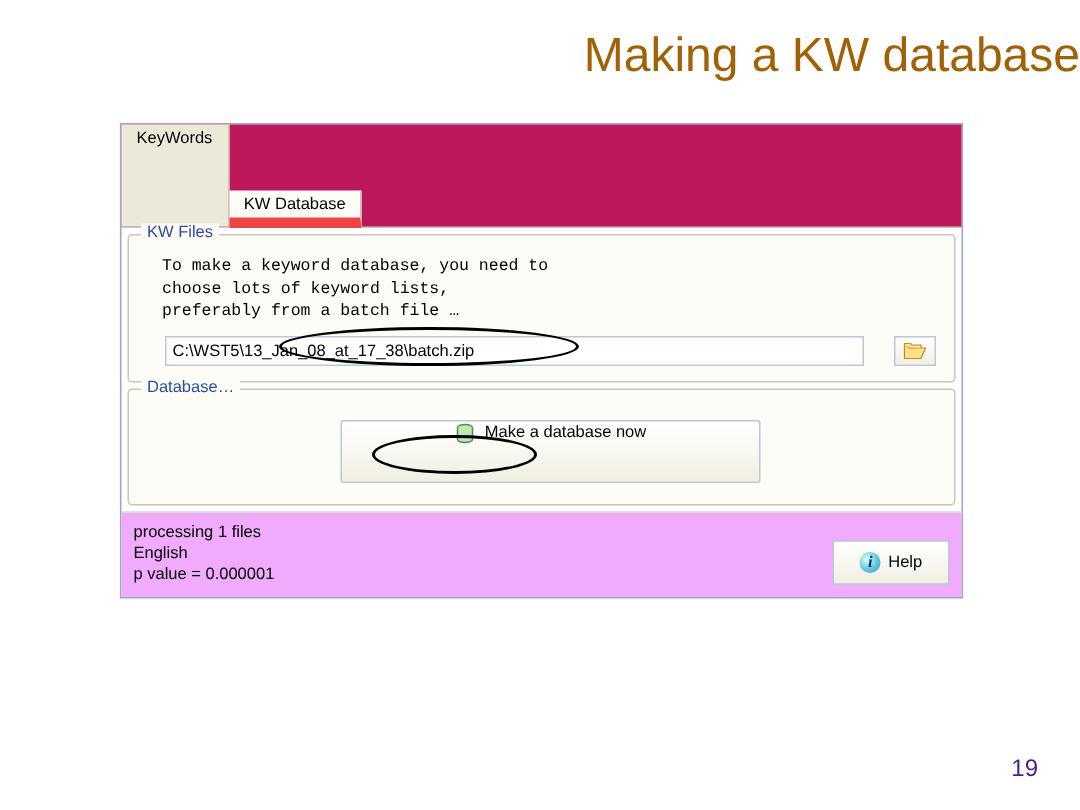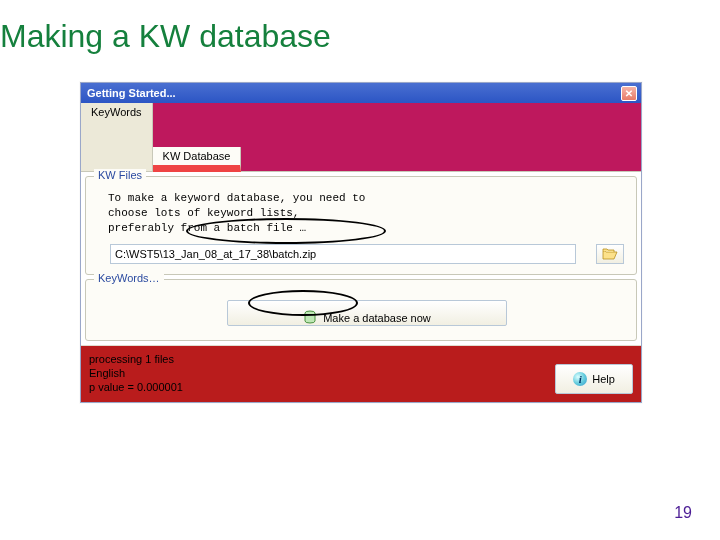--- a/index.html
+++ b/index.html
@@ -7,23 +7,23 @@
     margin: 0;
     width: 720px;
     height: 540px;
     font-family: Arial, sans-serif;
     background: #fff;
     position: relative;
   }
   .slide-title {
     font-size: 32px;
     font-weight: normal;
-    text-align: left;
+    text-align: right;
     margin: 18px 0 10px 0;
-    color: #15803d;
+    color: #a16207;
   }
   .app-window {
     position: absolute;
     left: 80px;
     top: 82px;
     width: 562px;
     border: 1px solid #9aa7c9;
     background: #fff;
     box-shadow: 0 0 0 1px rgba(0,0,0,0.02);
   }
@@ -124,43 +124,43 @@
   .browse-btn svg { display: block; }
   .center-stack {
     display: flex;
     flex-direction: column;
     align-items: center;
     gap: 8px;
     padding: 10px 0 6px 0;
   }
   .action-btn {
     min-width: 280px;
-    height: 26px;
+    height: 42px;
     border: 1px solid #b8c8d8;
     background: linear-gradient(#fff, #f1efe2);
     font-size: 11px;
     font-family: Tahoma, sans-serif;
     display: flex;
-    align-items: flex-end;
+    align-items: flex-start;
     justify-content: center;
     gap: 6px;
     cursor: pointer;
     border-radius: 2px;
   }
   .action-btn.disabled {
     color: #9a9a9a;
     cursor: default;
   }
   .db-icon { width: 14px; height: 14px; }
   .status-bar {
     display: flex;
     justify-content: space-between;
     align-items: flex-end;
     padding: 6px 8px 8px 8px;
-    background: #b91c1c;
+    background: #f0abfc;
     border-top: 1px solid #e0ddcf;
     font-family: Tahoma, sans-serif;
     font-size: 11px;
   }
   .status-text div { line-height: 1.3; }
   .help-btn {
     width: 78px;
     height: 30px;
     border: 1px solid #b8c8d8;
     background: linear-gradient(#fff, #f1efe2);
@@ -201,26 +201,20 @@
     color: #4c1d95;
   }
 </style>
 </head>
 <body>
 
 <h1 class="slide-title">Making a KW database</h1>
 
 <div class="app-window">
 
-  <div class="titlebar">
-    <span>Getting Started...</span>
-    <div class="close-btn">
-      <span>✕</span>
-    </div>
-  </div>
 
   <div class="tab-strip">
     <div class="tab">KeyWords</div>
     <div class="tab active">KW Database</div>
   </div>
 
   <div class="fieldset">
     <div class="fieldset-label">KW Files</div>
     <div class="instruction-text">To make a keyword database, you need to choose lots of keyword lists, preferably from a batch file …</div>
     <div class="path-row">
@@ -228,21 +222,21 @@
       <div class="browse-btn">
         <svg width="16" height="12" viewBox="0 0 16 12">
           <path d="M1 3 L1 11 L12 11 L15 4 L4 4 L3 3 Z" fill="#fce18a" stroke="#b89020" stroke-width="0.8"></path>
           <path d="M1 3 L1 1 L5 1 L6 2 L12 2 L12 4" fill="#fce18a" stroke="#b89020" stroke-width="0.8"></path>
         </svg>
       </div>
     </div>
   </div>
 
   <div class="fieldset">
-    <div class="fieldset-label">KeyWords…</div>
+    <div class="fieldset-label">Database…</div>
     <div class="center-stack">
       <button class="action-btn">
         <svg class="db-icon" viewBox="0 0 14 14">
           <ellipse cx="7" cy="3" rx="5" ry="2" fill="#bfe8b5" stroke="#4a9040"></ellipse>
           <path d="M2 3 L2 11 A5 2 0 0 0 12 11 L12 3" fill="#bfe8b5" stroke="#4a9040"></path>
         </svg>
         <span>Make a database now</span>
       </button>
     </div>
   </div>

